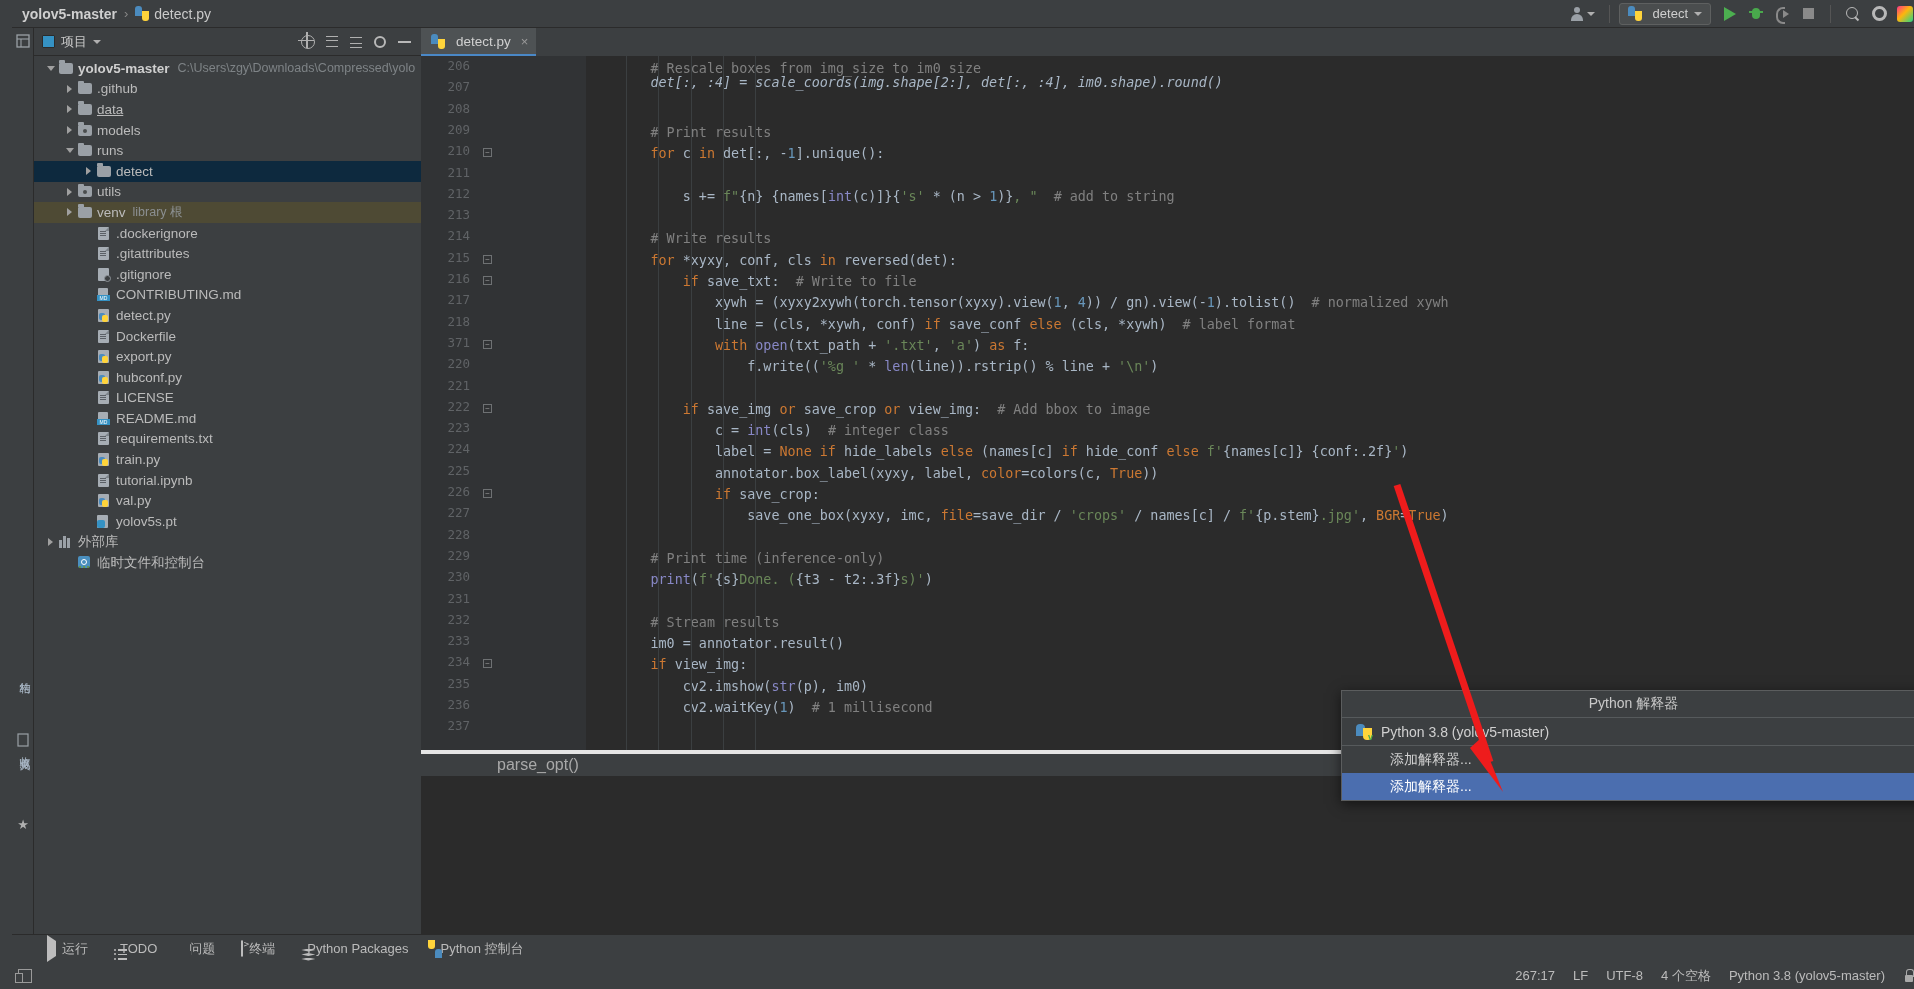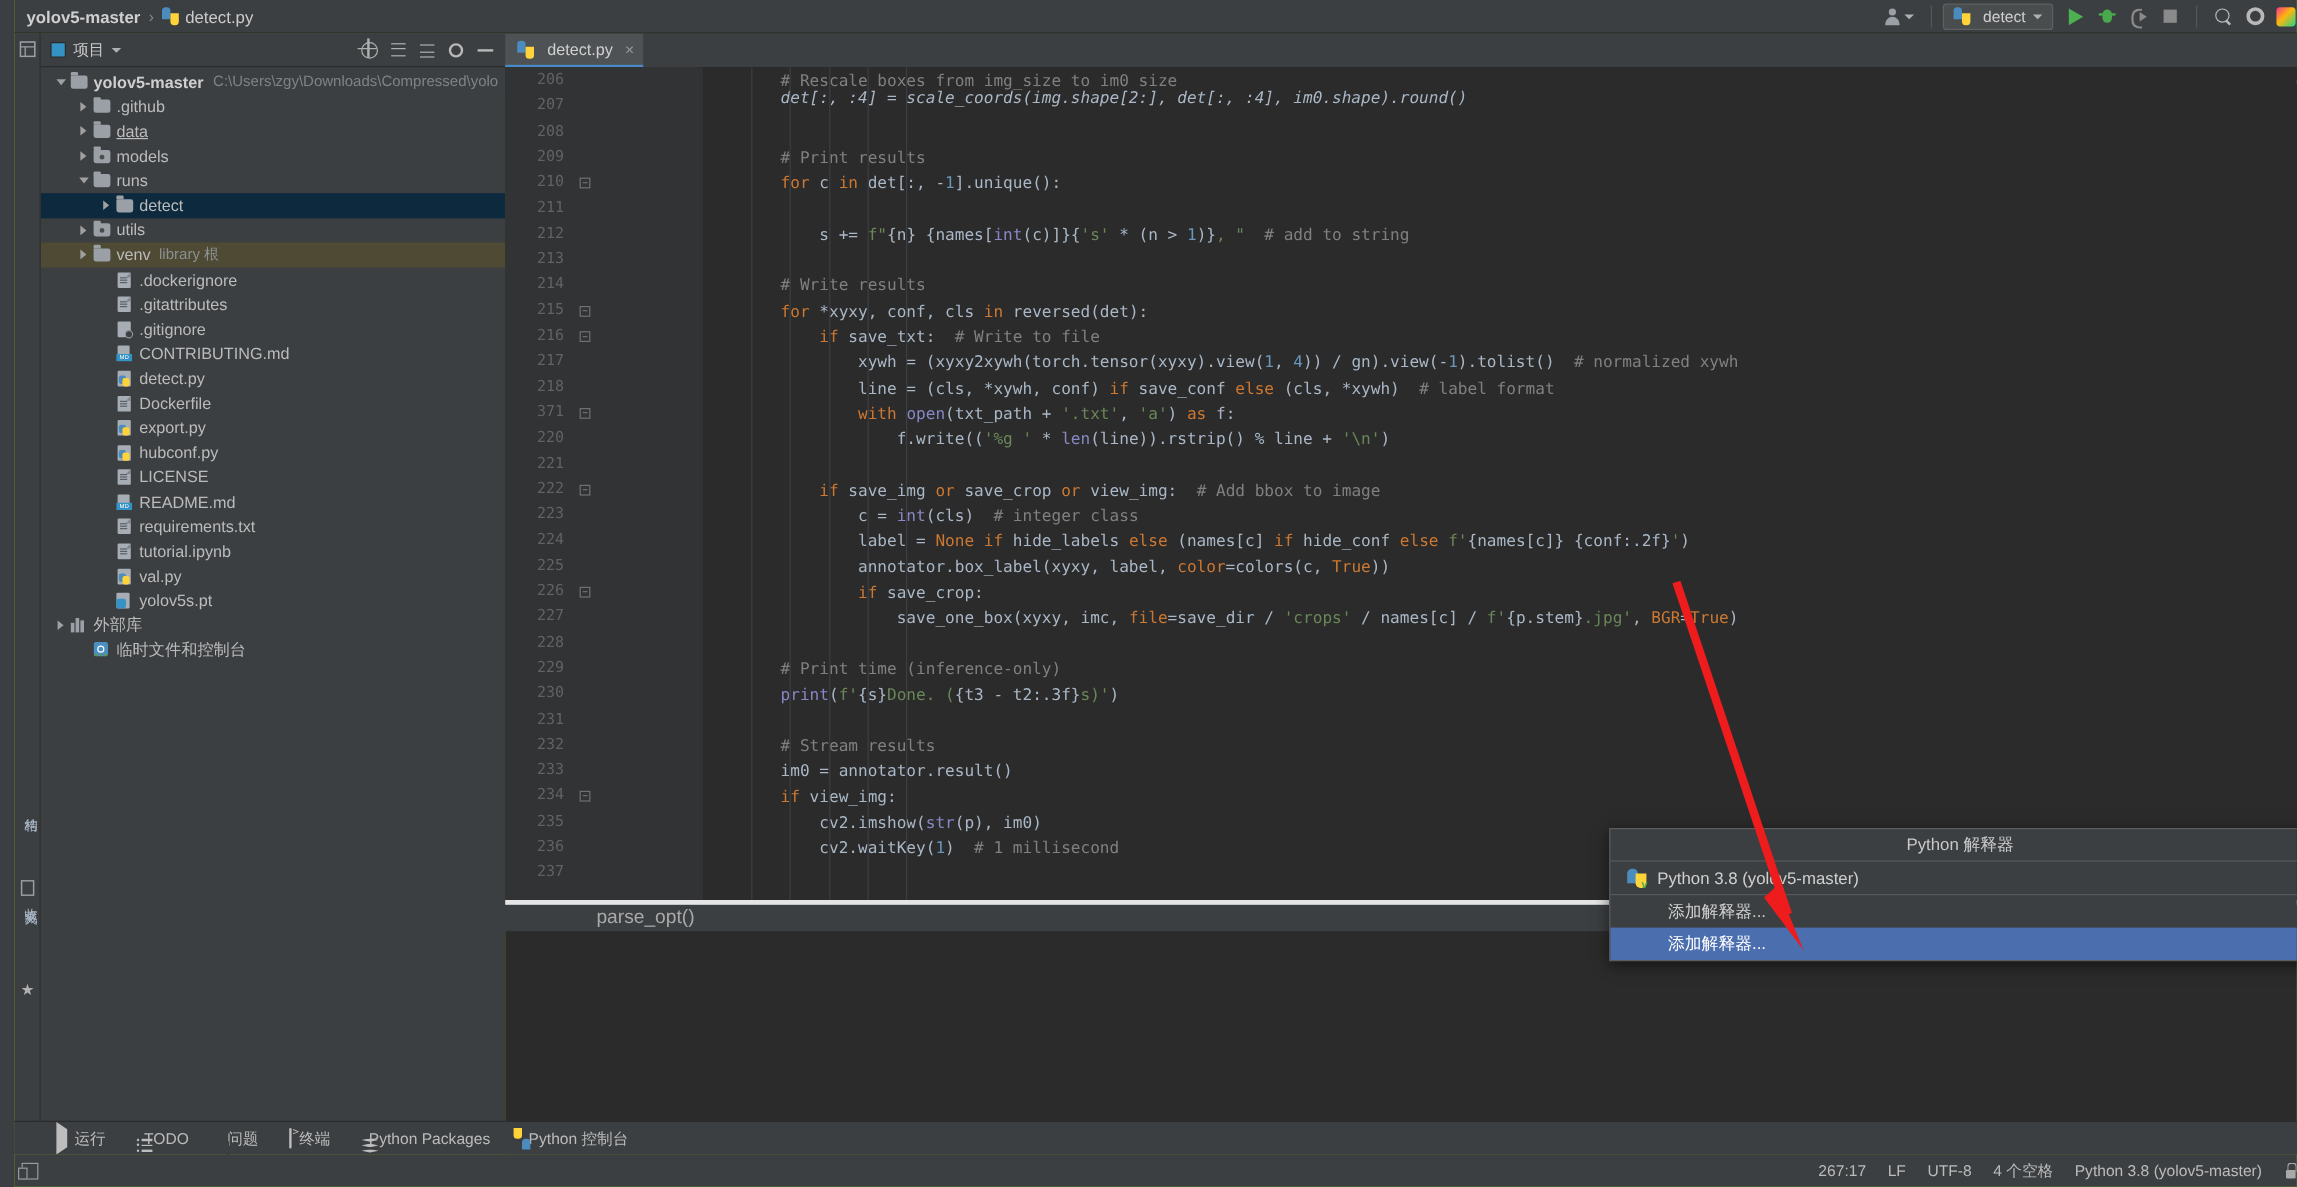--- a/index.html
+++ b/index.html
@@ -511,20 +511,31 @@
           <span class="tlabel">README.md</span>
         </div>
         <div class="trow" style="padding-left: 48px;">
           <span class="arrow"></span>
           <span class="fico">
             <span class="doc">
               <i></i>
             </span>
           </span>
           <span class="tlabel">requirements.txt</span>
+        </div>
+        <div class="trow" style="padding-left: 48px;">
+          <span class="arrow"></span>
+          <span class="fico">
+            <span class="pyfile">
+              <span class="sheet"></span>
+              <span class="b"></span>
+              <span class="y"></span>
+            </span>
+          </span>
+          <span class="tlabel">train.py</span>
         </div>
         <div class="trow" style="padding-left: 48px;">
           <span class="arrow"></span>
           <span class="fico">
             <span class="doc">
               <i></i>
             </span>
           </span>
           <span class="tlabel">tutorial.ipynb</span>
         </div>

